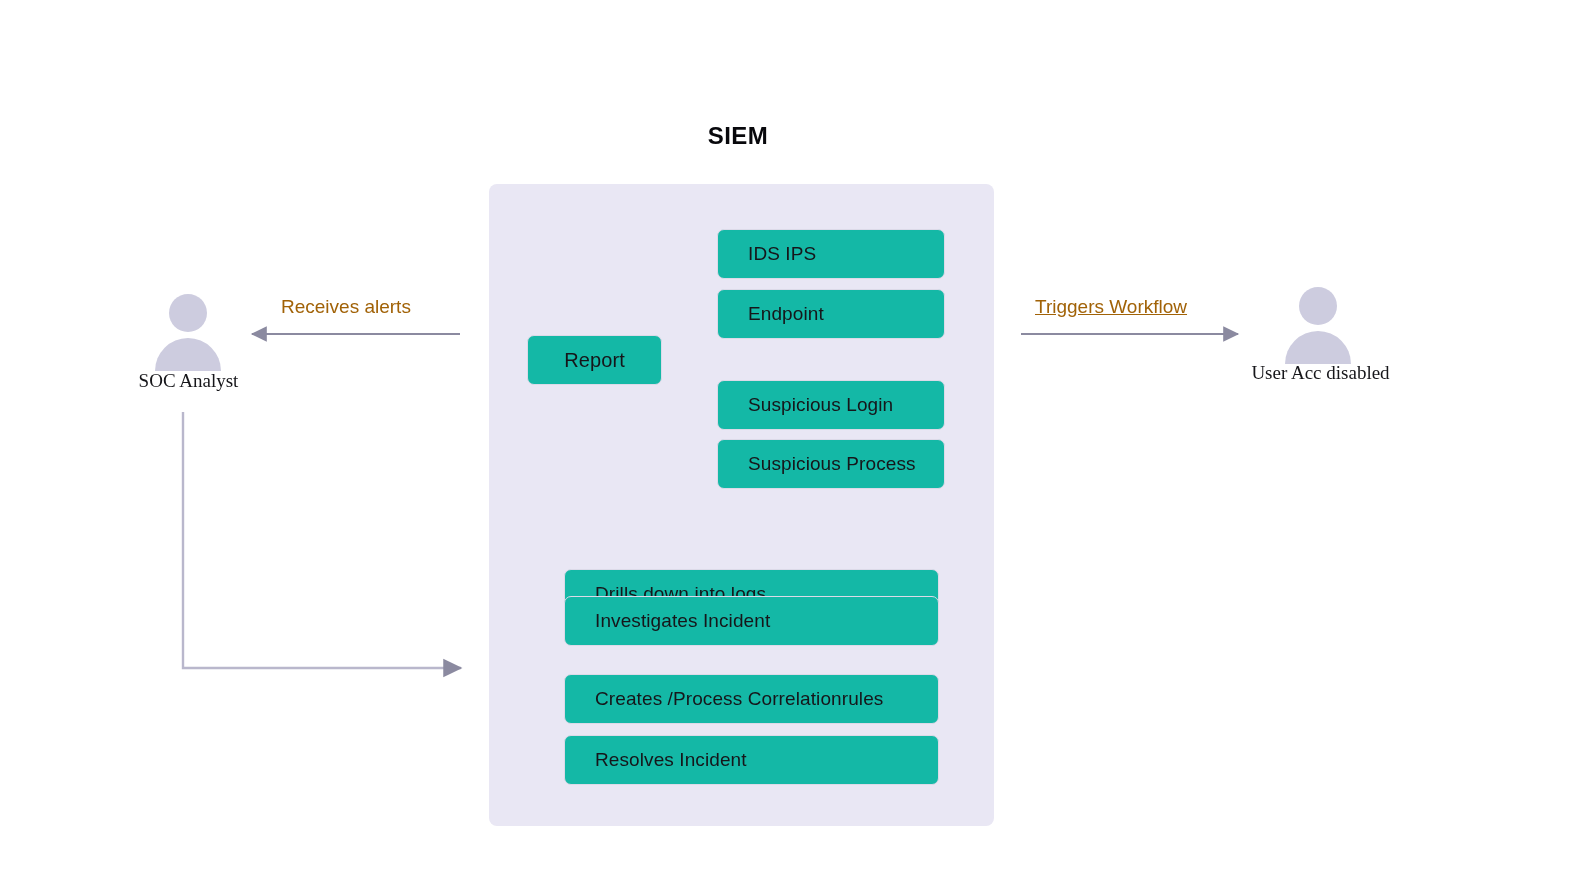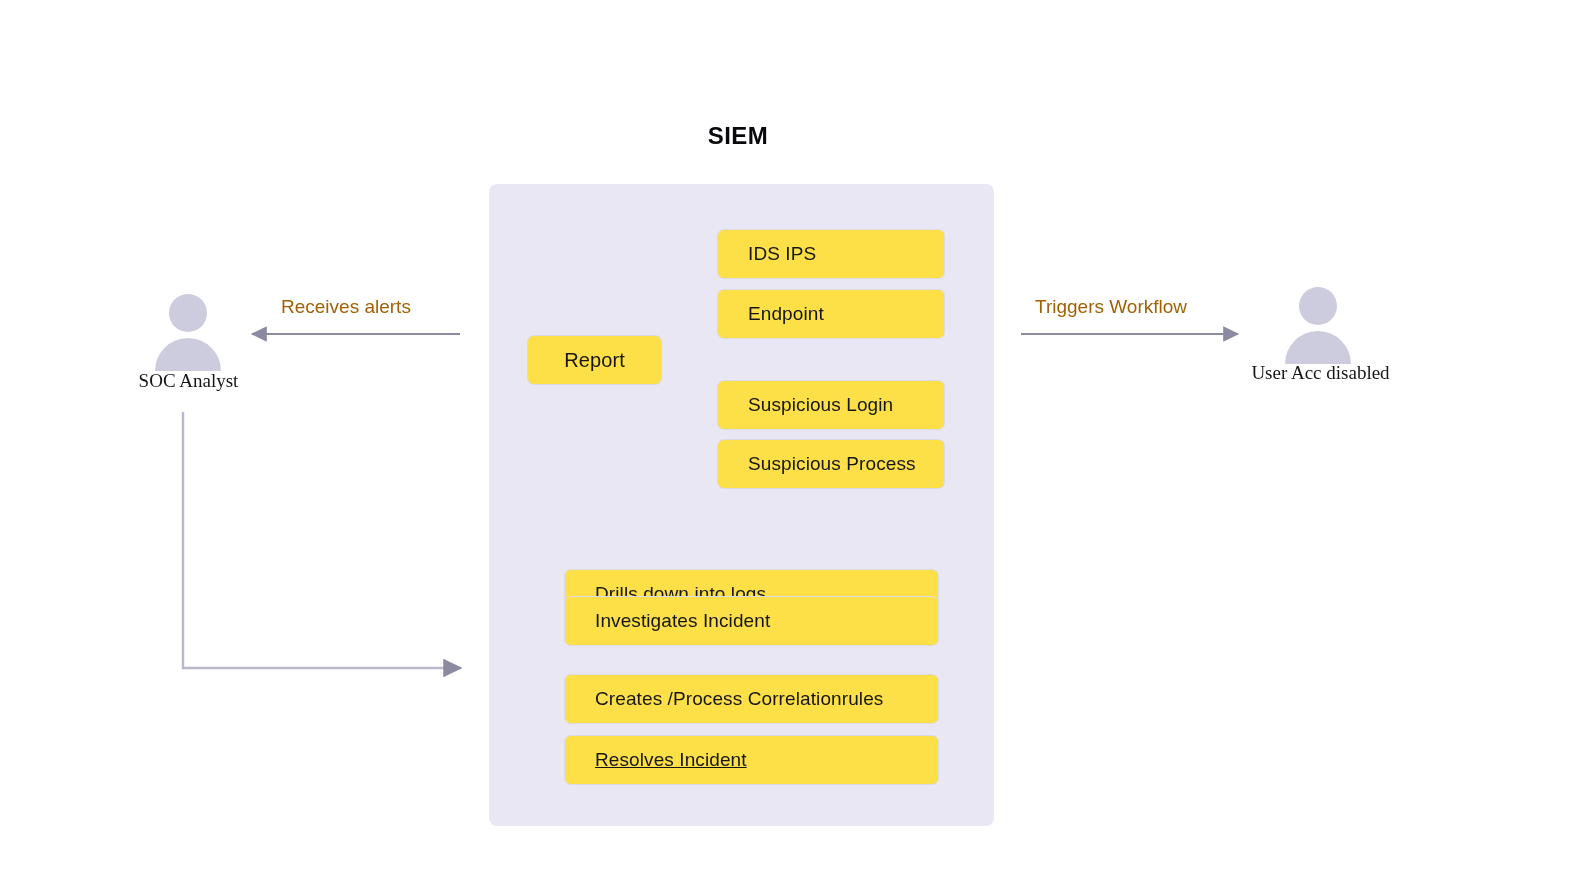--- a/index.html
+++ b/index.html
@@ -28,21 +28,21 @@
     position:absolute;
     left:489px; top:140px;
     width:505px; height:642px;
     background:#e9e7f4;
     border-radius:8px;
   }
 
   
   .node{
     position:absolute;
-    background:#fde047;
+    background:#14b8a6;
     border:1px solid #dcdae8;
     border-radius:7px;
     box-sizing:border-box;
     display:flex;
     align-items:center;
     font-size:19px;
     color:#16161a;
     padding-left:30px;
     letter-spacing:.1px;
     text-align:right;
@@ -53,21 +53,21 @@
   .n-ids       {left:717px; top:185px;  width:228px; height:50px;}
   .n-endpoint  {left:717px; top:245px;  width:228px; height:50px;}
   .n-suslogin  {left:717px; top:336px;  width:228px; height:50px;}
   .n-susproc   {left:717px; top:395px;  width:228px; height:50px;}
   .n-report    {left:527px; top:291px;  width:135px; height:50px;}
 
   
   .n-drills    {left:564px; top:525px;  width:375px; height:50px;}
   .n-invest    {left:564px; top:552px;  width:375px; height:50px;}
   .n-creates   {left:564px; top:630px;  width:375px; height:50px;}
-  .n-resolves  {left:564px; top:691px;  width:375px; height:50px;text-decoration:underline;}
+  .n-resolves  {left:564px; top:691px;  width:375px; height:50px;}
 
   
   .actor{position:absolute;}
   .actor .head{
     position:absolute;left:50%;top:0;
     width:38px;height:38px;margin-left:-19px;
     border-radius:50%;
     background:#cdccdf;
   }
   .actor .body{
@@ -90,21 +90,21 @@
   .lbl-user  {left:1134px;top:318px; width:373px;}
 
   
   .edge-label{
     position:absolute;
     font-size:19px;
     color:#a16207;
     white-space:nowrap;
   }
   .lbl-receives{left:281px;  top:252px;}
-  .lbl-triggers{left:1035px; top:252px;}
+  .lbl-triggers{left:1035px; top:252px;text-decoration:underline;}
 
   
   #edges{position:absolute;left:0;top:0;width:1592px;height:890px;pointer-events:none;}
 </style>
 </head>
 <body>
 
 <div id="stage">
 
   <div class="title">SIEM</div>

